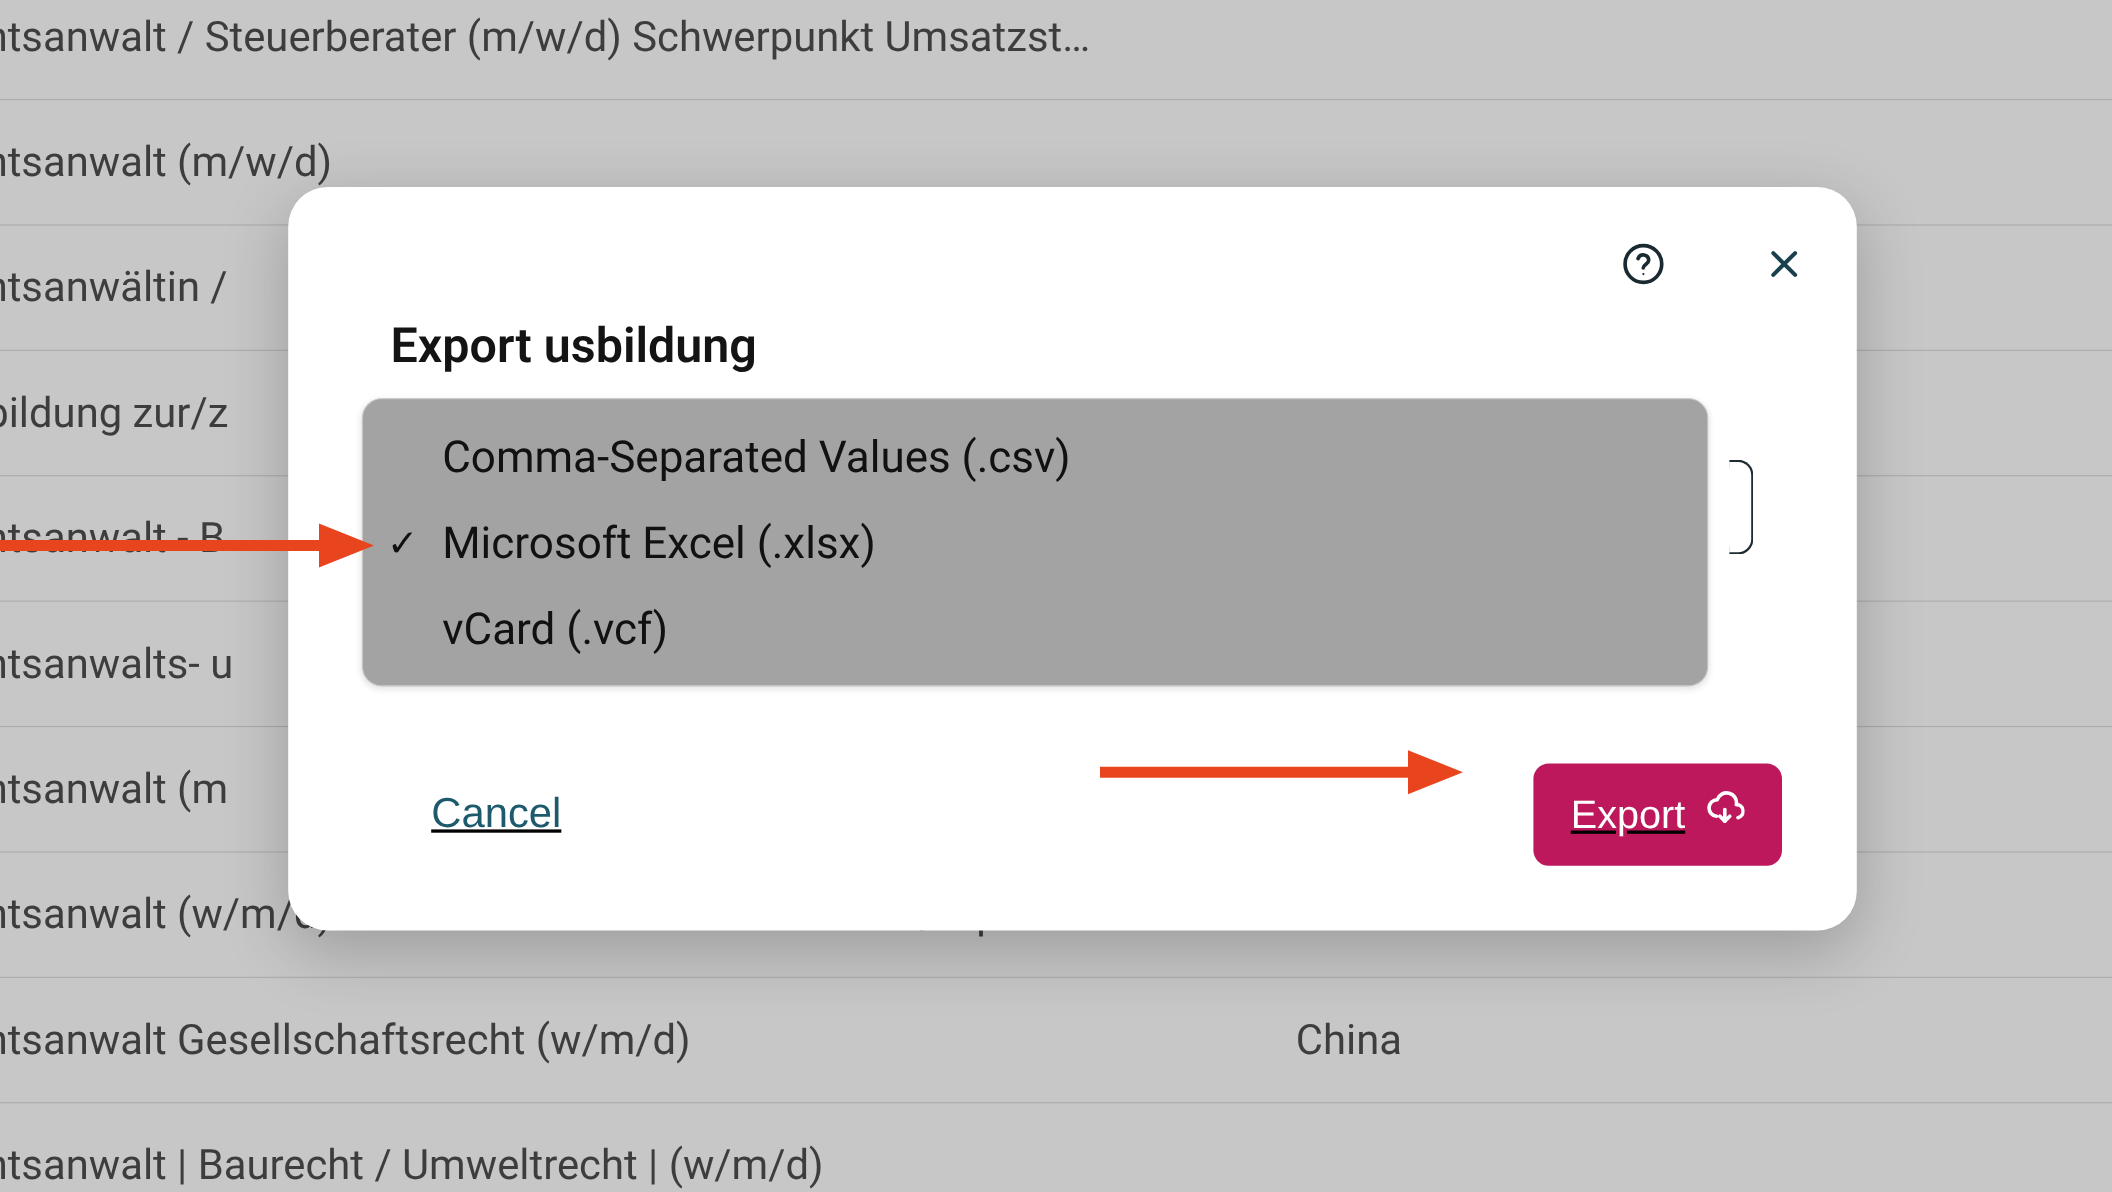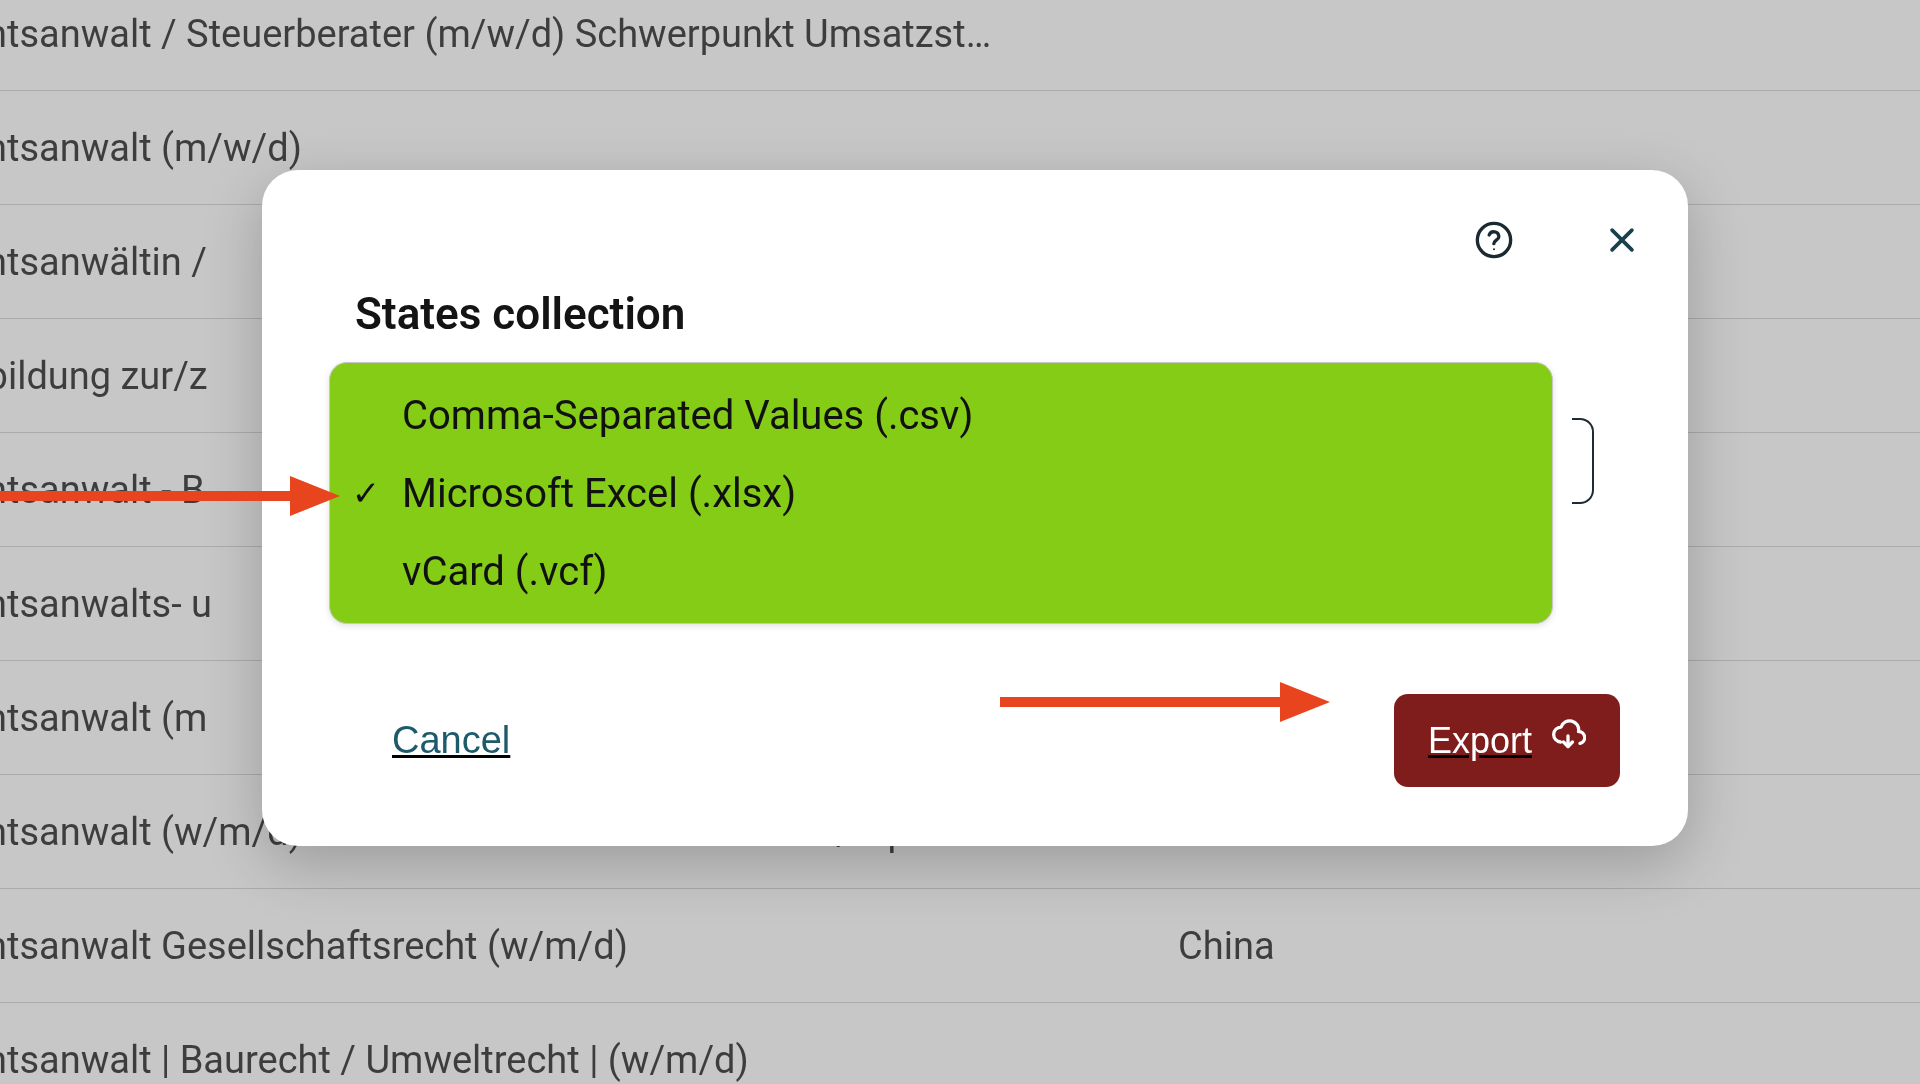--- a/index.html
+++ b/index.html
@@ -38,21 +38,21 @@
   }
   .icon-btn { width: 44px; height: 44px; display: flex; align-items: center; justify-content: center; cursor: pointer; color: #19404b; }
   .modal-title {
     font-size: 44px; font-weight: 600; color: #141414;
     margin-left: 93px; margin-top: 88px;
   }
   .select-box {
     position: absolute;
     left: 67px; top: 192px;
     width: 1224px; height: 262px;
-    background: #84cc16;
+    background: #a3a3a3;
     border: 1px solid #c9c6c3;
     border-radius: 18px;
     display: flex; flex-direction: column; justify-content: center;
     box-shadow: 0 2px 6px rgba(0,0,0,0.12);
     z-index: 3;
   }
   .select-option {
     display: flex; align-items: center;
     height: 78px;
     font-size: 40px; color: #111;
@@ -76,21 +76,21 @@
   .modal-actions {
     position: absolute;
     left: 130px; right: 68px; top: 524px;
     display: flex; align-items: center; justify-content: space-between; text-decoration: underline;
   }
   .cancel-btn {
     color: #1d5a6b; font-size: 38px; font-weight: 500;
     background: none; border: none; cursor: pointer;
   }
   .export-btn {
-    background: #7f1d1d; color: #fff;
+    background: #be185d; color: #fff;
     font-size: 36px; font-weight: 500;
     border: none; border-radius: 14px;
     padding: 24px 34px;
     display: flex; align-items: center; gap: 18px;
     cursor: pointer;
   }
 
   
   .arrow-svg { position: absolute; z-index: 50; }
 </style>
@@ -148,21 +148,21 @@
         <circle cx="12" cy="17.5" r="0.6" fill="#1b2a30" stroke="none"></circle>
       </svg>
     </span>
     <span class="icon-btn">
       <svg viewBox="0 0 24 24" width="34" height="34" stroke="#18414d" stroke-width="2.6" stroke-linecap="round">
         <path d="M5 5 L19 19 M19 5 L5 19"></path>
       </svg>
     </span>
   </div>
 
-  <div class="modal-title">States collection</div>
+  <div class="modal-title">Export usbildung</div>
 
   <div class="select-underlay"></div>
 
   <div class="select-box">
     <div class="select-option">
       <span class="select-check"></span>
       <span>Comma-Separated Values (.csv)</span>
     </div>
     <div class="select-option">
       <span class="select-check">✓</span>

